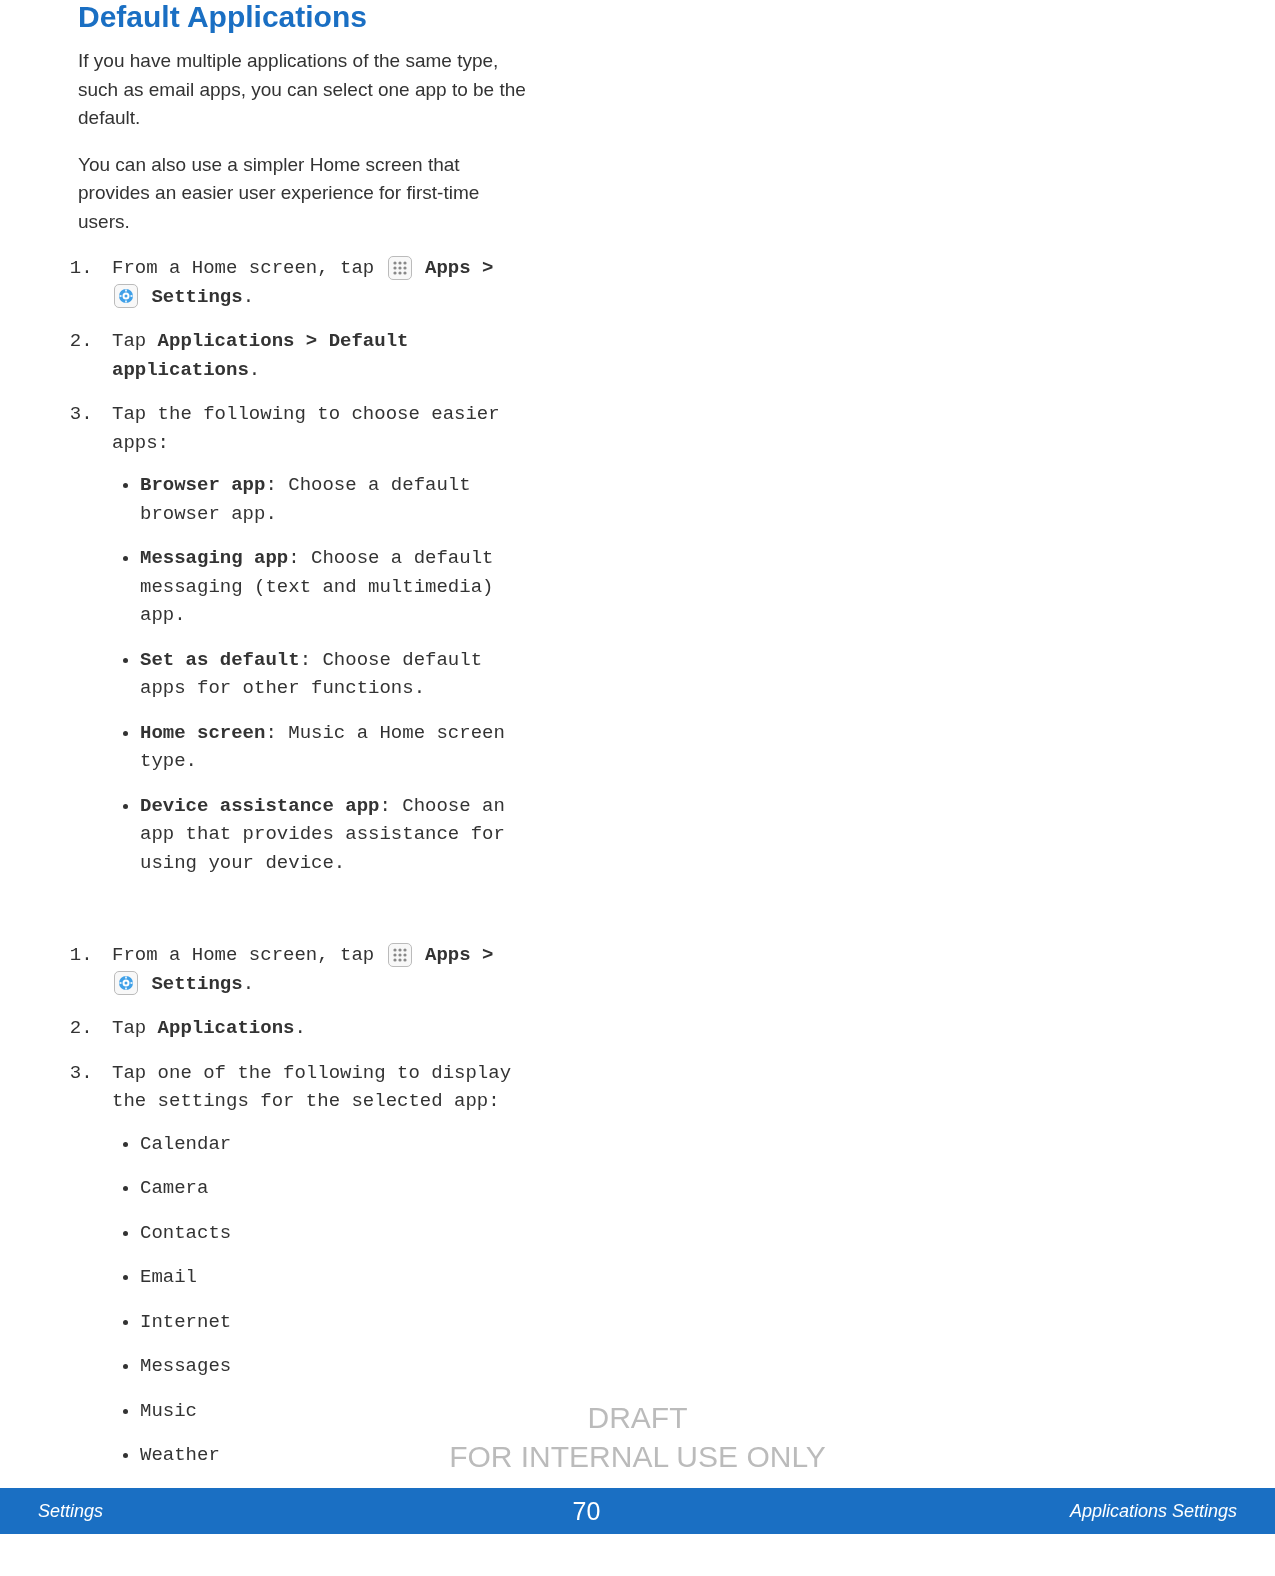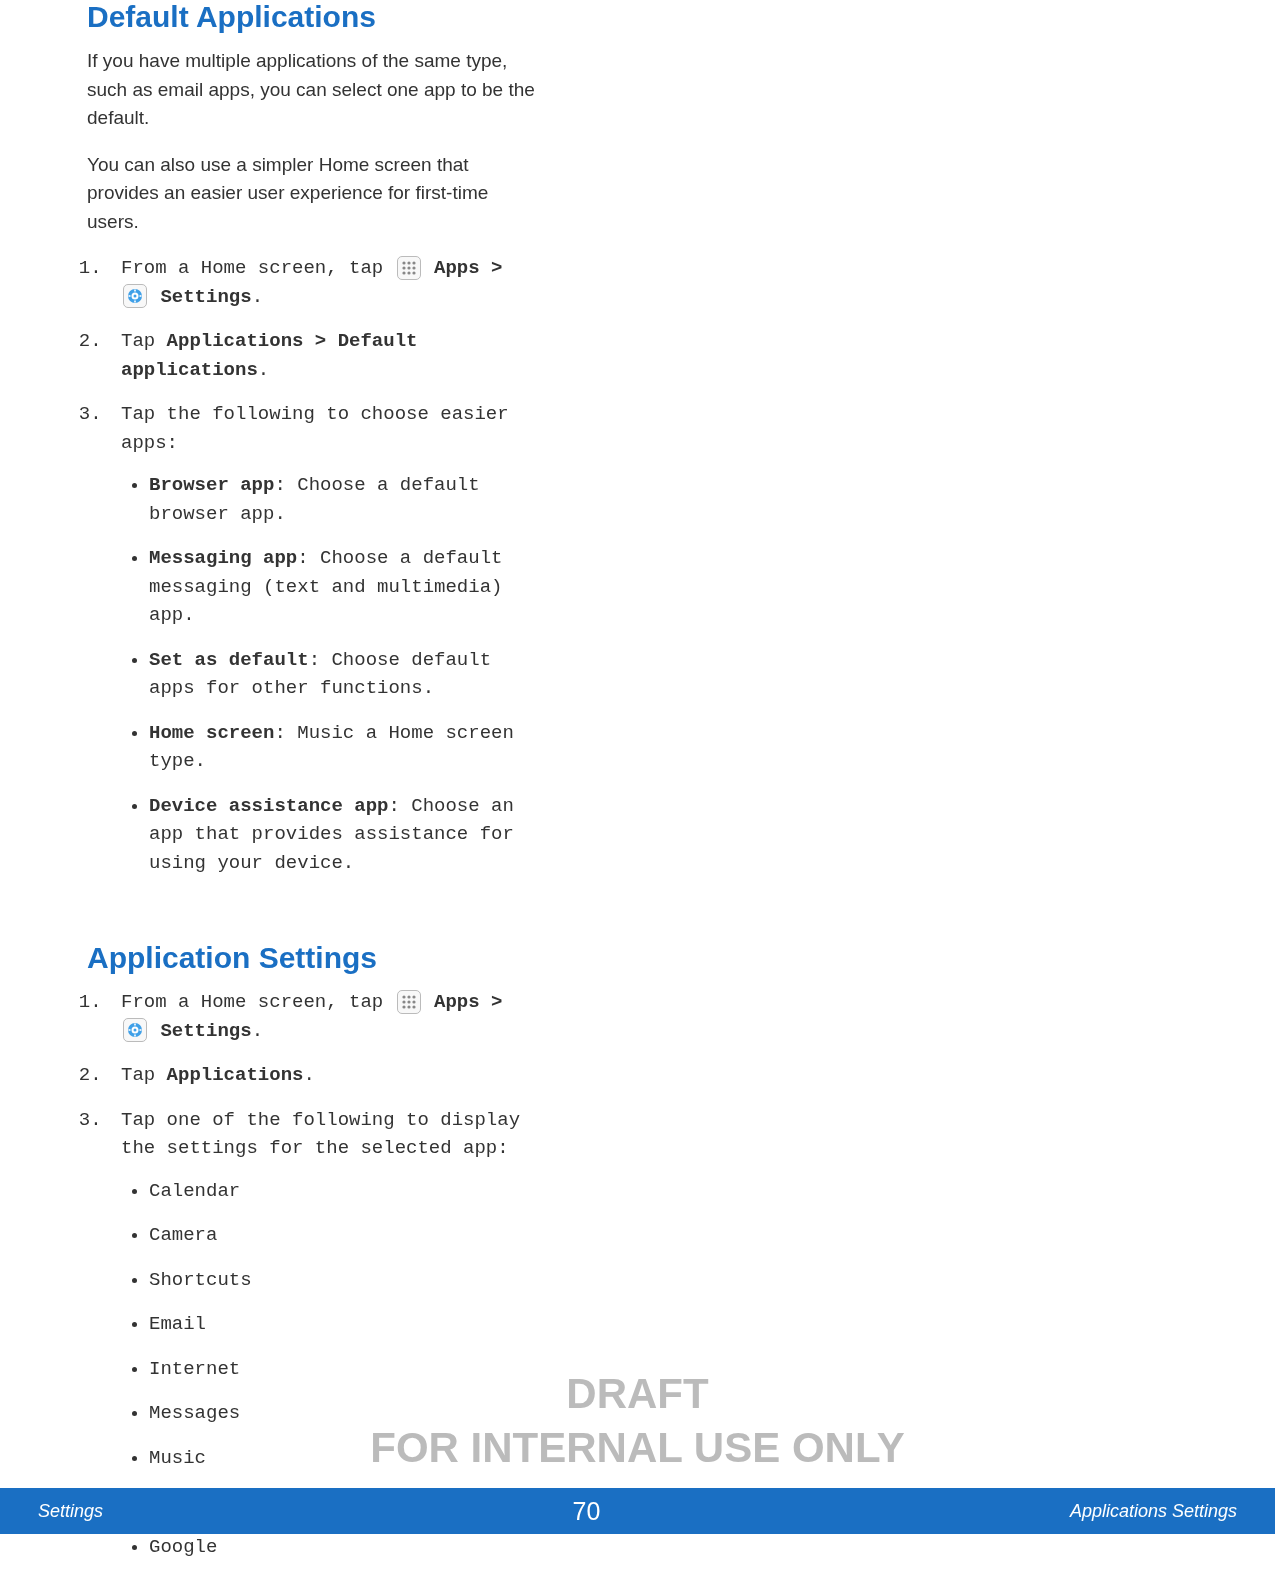--- a/index.html
+++ b/index.html
@@ -14,21 +14,20 @@
     position: relative;
     font-family: Arial, Helvetica, sans-serif;
     color: #333;
     box-sizing: border-box;
     overflow: hidden;
   }
   .content {
     padding: 0 78px 0 78px;
     width: 610px;
     box-sizing: border-box;
-    margin-left: 9px;
   }
   h2.section-title {
     color: #1a6fc3;
     font-size: 30px;
     font-weight: 600;
     margin: 0 0 14px 0;
     line-height: 1.1;
   }
   p.intro {
     font-size: 19px;
@@ -73,22 +72,22 @@
   }
   .section-gap {
     height: 48px;
   }
   .watermark {
     position: absolute;
     bottom: 100px;
     left: 0;
     width: 100%;
     text-align: center;
-    font-size: 42px;
-    font-weight: 700;
+    font-size: 30px;
+    font-weight: 400;
     color: rgba(120,120,120,0.5);
     line-height: 1.3;
     pointer-events: none;
   }
   .footer {
     position: absolute;
     bottom: 42px;
     left: 0;
     width: 100%;
     height: 46px;
@@ -160,21 +159,20 @@
           <li><span class="bold">Messaging app</span><span>: Choose a default messaging (text and multimedia) app.</span></li>
           <li><span class="bold">Set as default</span><span>: Choose default apps for other functions.</span></li>
           <li><span class="bold">Home screen</span><span>: Music a Home screen type.</span></li>
           <li><span class="bold">Device assistance app</span><span>: Choose an app that provides assistance for using your device.</span></li>
         </ul>
       </li>
     </ol>
 
     <div class="section-gap"></div>
 
-    <h2 class="section-title">Application Settings</h2>
 
     <ol class="steps">
       <li>
         <span>From a Home screen, tap </span><span class="icon-box icon-apps">
             <svg viewBox="0 0 16 16">
               <g fill="#888">
                 <circle cx="3" cy="3" r="1.6"></circle>
                 <circle cx="8" cy="3" r="1.6"></circle>
                 <circle cx="13" cy="3" r="1.6"></circle>
                 <circle cx="3" cy="8" r="1.6"></circle>
@@ -202,21 +200,21 @@
         <span class="bold">Settings</span><span>.</span>
       </li>
       <li>
         <span>Tap </span><span class="bold">Applications</span><span>.</span>
       </li>
       <li>
         <span>Tap one of the following to display the settings for the selected app:</span>
         <ul class="bullets">
           <li>Calendar</li>
           <li>Camera</li>
-          <li>Shortcuts</li>
+          <li>Contacts</li>
           <li>Email</li>
           <li>Internet</li>
           <li>Messages</li>
           <li>Music</li>
           <li>Weather</li>
           <li>Google</li>
         </ul>
       </li>
     </ol>
 

